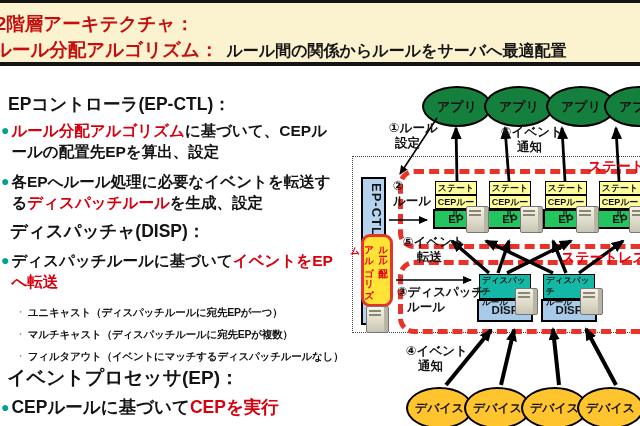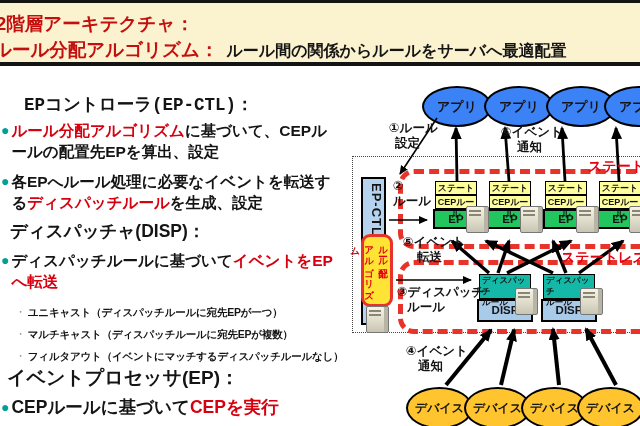--- a/index.html
+++ b/index.html
@@ -15,21 +15,21 @@
     left:0;top:0;width:640px;height:59px;
     background:#fbf2cf;
     border-top:3px solid #141414;border-bottom:4px solid #141414;
   }
   .banner-line{position:absolute;white-space:nowrap;display:flex;align-items:baseline;}
   .banner-red{color:#c40f0f;font-weight:bold;font-size:18.5px;}
   .banner-black{color:#141414;font-weight:bold;font-size:16px;margin-left:8px;}
   .bl1{left:-4px;top:8px;}
   .bl2{left:-7px;top:34px;}
   .heading{font-weight:bold;color:#141414;white-space:nowrap;}
-  .h1{left:24px;top:92px;font-size:17.5px;font-family:Liberation Mono, monospace;}
+  .h1{left:8px;top:92px;font-size:17.5px;}
   .h2{left:10px;top:219px;font-size:17.5px;}
   .h3{left:7px;top:365px;font-size:19px;text-align:center;}
   .bullet{display:flex;font-weight:bold;font-size:15.5px;line-height:21px;}
   .dot{color:#00a092;font-size:14px;margin-right:2px;flex:0 0 auto;}
   .b1{left:1px;top:120px;width:338px;}
   .b2{left:1px;top:171px;width:338px;}
   .b3{left:1px;top:250px;width:338px;}
   .b4{left:1px;top:395px;width:338px;font-size:17.5px;line-height:24px;}
   .red{color:#d6000f;}
   .sub{display:flex;font-weight:bold;font-size:10.5px;line-height:13px;white-space:nowrap;letter-spacing:-0.2px;}
@@ -72,21 +72,21 @@
         font-size:11.5px;font-weight:bold;text-align:center;line-height:16px;color:#141414;}
   
   .disp-stack{top:274px;width:56px;z-index:3;}
   .drule{margin:0 2px;height:23px;background:#14b8a6;border:1px solid #000;
         font-size:8.5px;font-weight:bold;line-height:11px;padding-left:2px;color:#141414;}
   .dispbox{height:19px;background:#a9cbea;border:2px solid #000;
         font-size:11.5px;font-weight:bold;text-align:center;line-height:19px;color:#141414;}
   
   .app,.dev{border:2px solid #000;border-radius:50%;display:flex;align-items:center;justify-content:center;
         font-weight:bold;z-index:4;}
-  .app{top:86px;width:66px;height:37px;background:#3b82f6;font-size:13px;}
+  .app{top:86px;width:66px;height:37px;background:#15803d;font-size:13px;}
   .dev{top:387px;width:63px;height:38px;background:#ffc42e;font-size:12px;}
   
   .nlab{font-size:12.5px;font-weight:bold;line-height:15px;white-space:nowrap;z-index:8;color:#141414;}
   .nl2{display:block;}
   
   .arrows{left:0;top:0;z-index:6;pointer-events:none;}
 </style>
 </head>
 <body>
 

